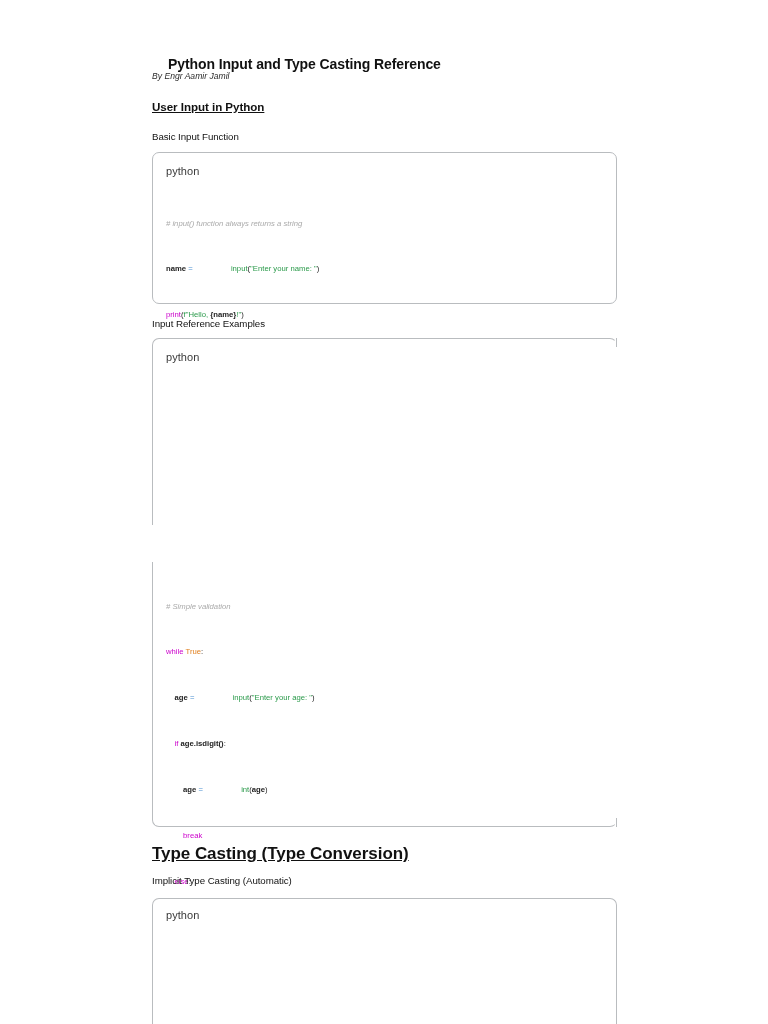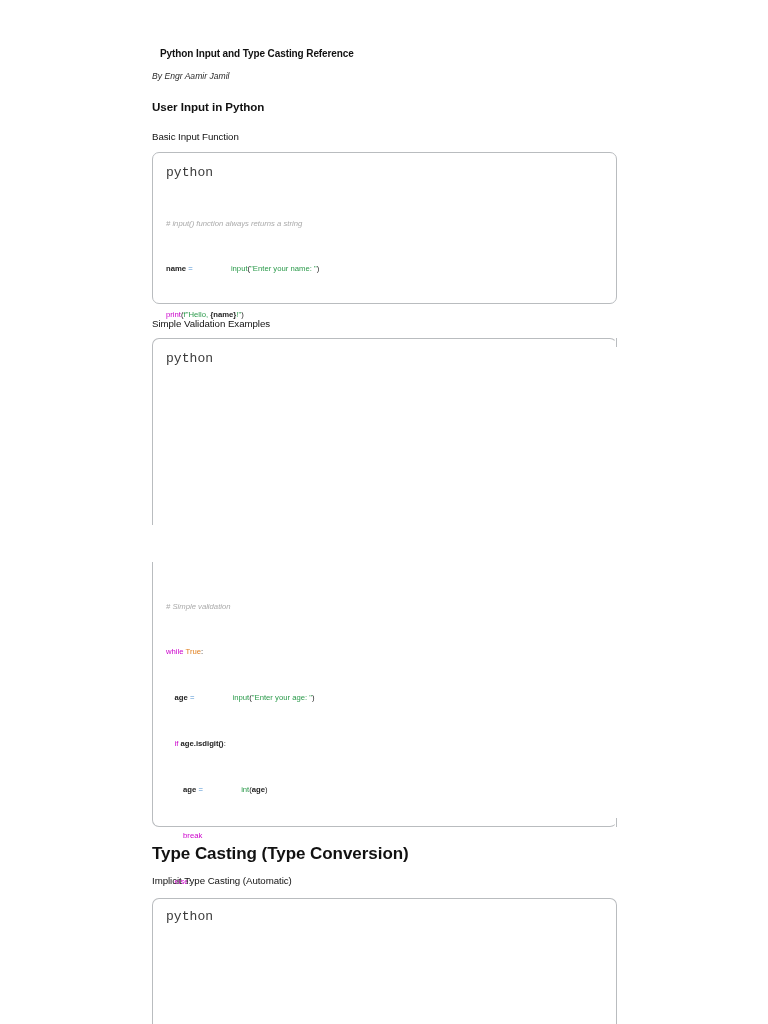--- a/index.html
+++ b/index.html
@@ -28,25 +28,25 @@
 
   .content {
     position: absolute;
     left: 152px;
     top: 0;
     width: 465px;
   }
 
   
   .doc-title {
-    font-size: 10px;
+    font-size: 14px;
     font-weight: bold;
     letter-spacing: -0.1px;
     color: #111111;
-    margin: 8px;
+    margin: 16px;
     position: absolute;
     top: 40px;
     left: 0;
     white-space: nowrap;
   }
   .byline {
     font-size: 8.6px;
     font-style: italic;
     color: #2b2b2b;
     margin: 0;
@@ -57,20 +57,21 @@
   }
   .h2 {
     font-size: 11.6px;
     font-weight: bold;
     color: #111111;
     margin: 0;
     position: absolute;
     left: 0;
     white-space: nowrap;
     letter-spacing: -0.05px;
+    text-decoration: underline;
   }
   .h3 {
     font-size: 9.7px;
     font-weight: normal;
     color: #111111;
     margin: 0;
     position: absolute;
     left: 0;
     white-space: nowrap;
     letter-spacing: -0.05px;
@@ -154,23 +155,23 @@
     height: 160px;
     border: 1px solid #b9bcbf;
     border-bottom: none;
     border-top-left-radius: 7px;
     border-top-right-radius: 7px;
   }
 
   .lang-label {
     position: absolute;
     left: 13px;
-    font-size: 13px;
+    font-size: 11px;
     color: #3a3a3a;
-    font-family: Liberation Mono, monospace;
+    font-family: Liberation Sans, sans-serif;
     letter-spacing: 0.05px;
   }
   #codeblock-basic-input .lang-label { top: 12px; }
   #codeblock-validation-top .lang-label { top: 12px; }
   #codeblock-implicit .lang-label { top: 10px; }
 
   .code-body {
     position: absolute;
     left: 13px;
     font-family: "Liberation Sans", sans-serif;
@@ -214,21 +215,21 @@
         <div class="code-line"><span class="t-com">#&nbsp;input()&nbsp;function&nbsp;always&nbsp;returns&nbsp;a&nbsp;string</span></div>
         <div class="code-line"><span class="t-id">name</span><span class="t-pl"> </span><span class="t-op">=</span><span class="t-pl"> </span><span class="t-bi">input</span><span class="t-pl">(</span><span class="t-str">"Enter your name: "</span><span class="t-pl">)</span></div>
         <div class="code-line"><span class="t-fn">print</span><span class="t-pl">(</span><span class="t-str">f"Hello, </span><span class="t-id">{name}</span><span class="t-str">!"</span><span class="t-pl">)</span></div>
         <div class="code-line">&nbsp;</div>
         <div class="code-line"><span class="t-com">#&nbsp;Input&nbsp;with&nbsp;custom&nbsp;prompt</span></div>
         <div class="code-line"><span class="t-id">age</span><span class="t-pl"> </span><span class="t-op">=</span><span class="t-pl"> </span><span class="t-bi">input</span><span class="t-pl">(</span><span class="t-str">"What's your age? "</span><span class="t-pl">)</span></div>
         <div class="code-line"><span class="t-fn">print</span><span class="t-pl">(</span><span class="t-str">f"You are </span><span class="t-id">{age}</span><span class="t-str"> years old"</span><span class="t-pl">)</span><span class="t-pl">&nbsp;&nbsp;</span><span class="t-com">#&nbsp;age&nbsp;is&nbsp;still&nbsp;a&nbsp;string</span></div>
       </div>
     </div>
 
-    <h3 class="h3" id="h3-input-validation">Simple Validation Examples</h3>
+    <h3 class="h3" id="h3-input-validation">Input Reference Examples</h3>
 
     <div class="codeblock" id="codeblock-validation-top">
       <div class="lang-label">python</div>
     </div>
 
     <div class="codeblock" id="codeblock-validation-bottom">
       <div class="code-body">
         <div class="code-line"><span class="t-com">#&nbsp;Simple&nbsp;validation</span></div>
         <div class="code-line"><span class="t-kw">while</span><span class="t-pl"> </span><span class="t-num">True</span><span class="t-pl">:</span></div>
         <div class="code-line"><span class="t-pl">    </span><span class="t-id">age</span><span class="t-pl"> </span><span class="t-op">=</span><span class="t-pl"> </span><span class="t-bi">input</span><span class="t-pl">(</span><span class="t-str">"Enter your age: "</span><span class="t-pl">)</span></div>

